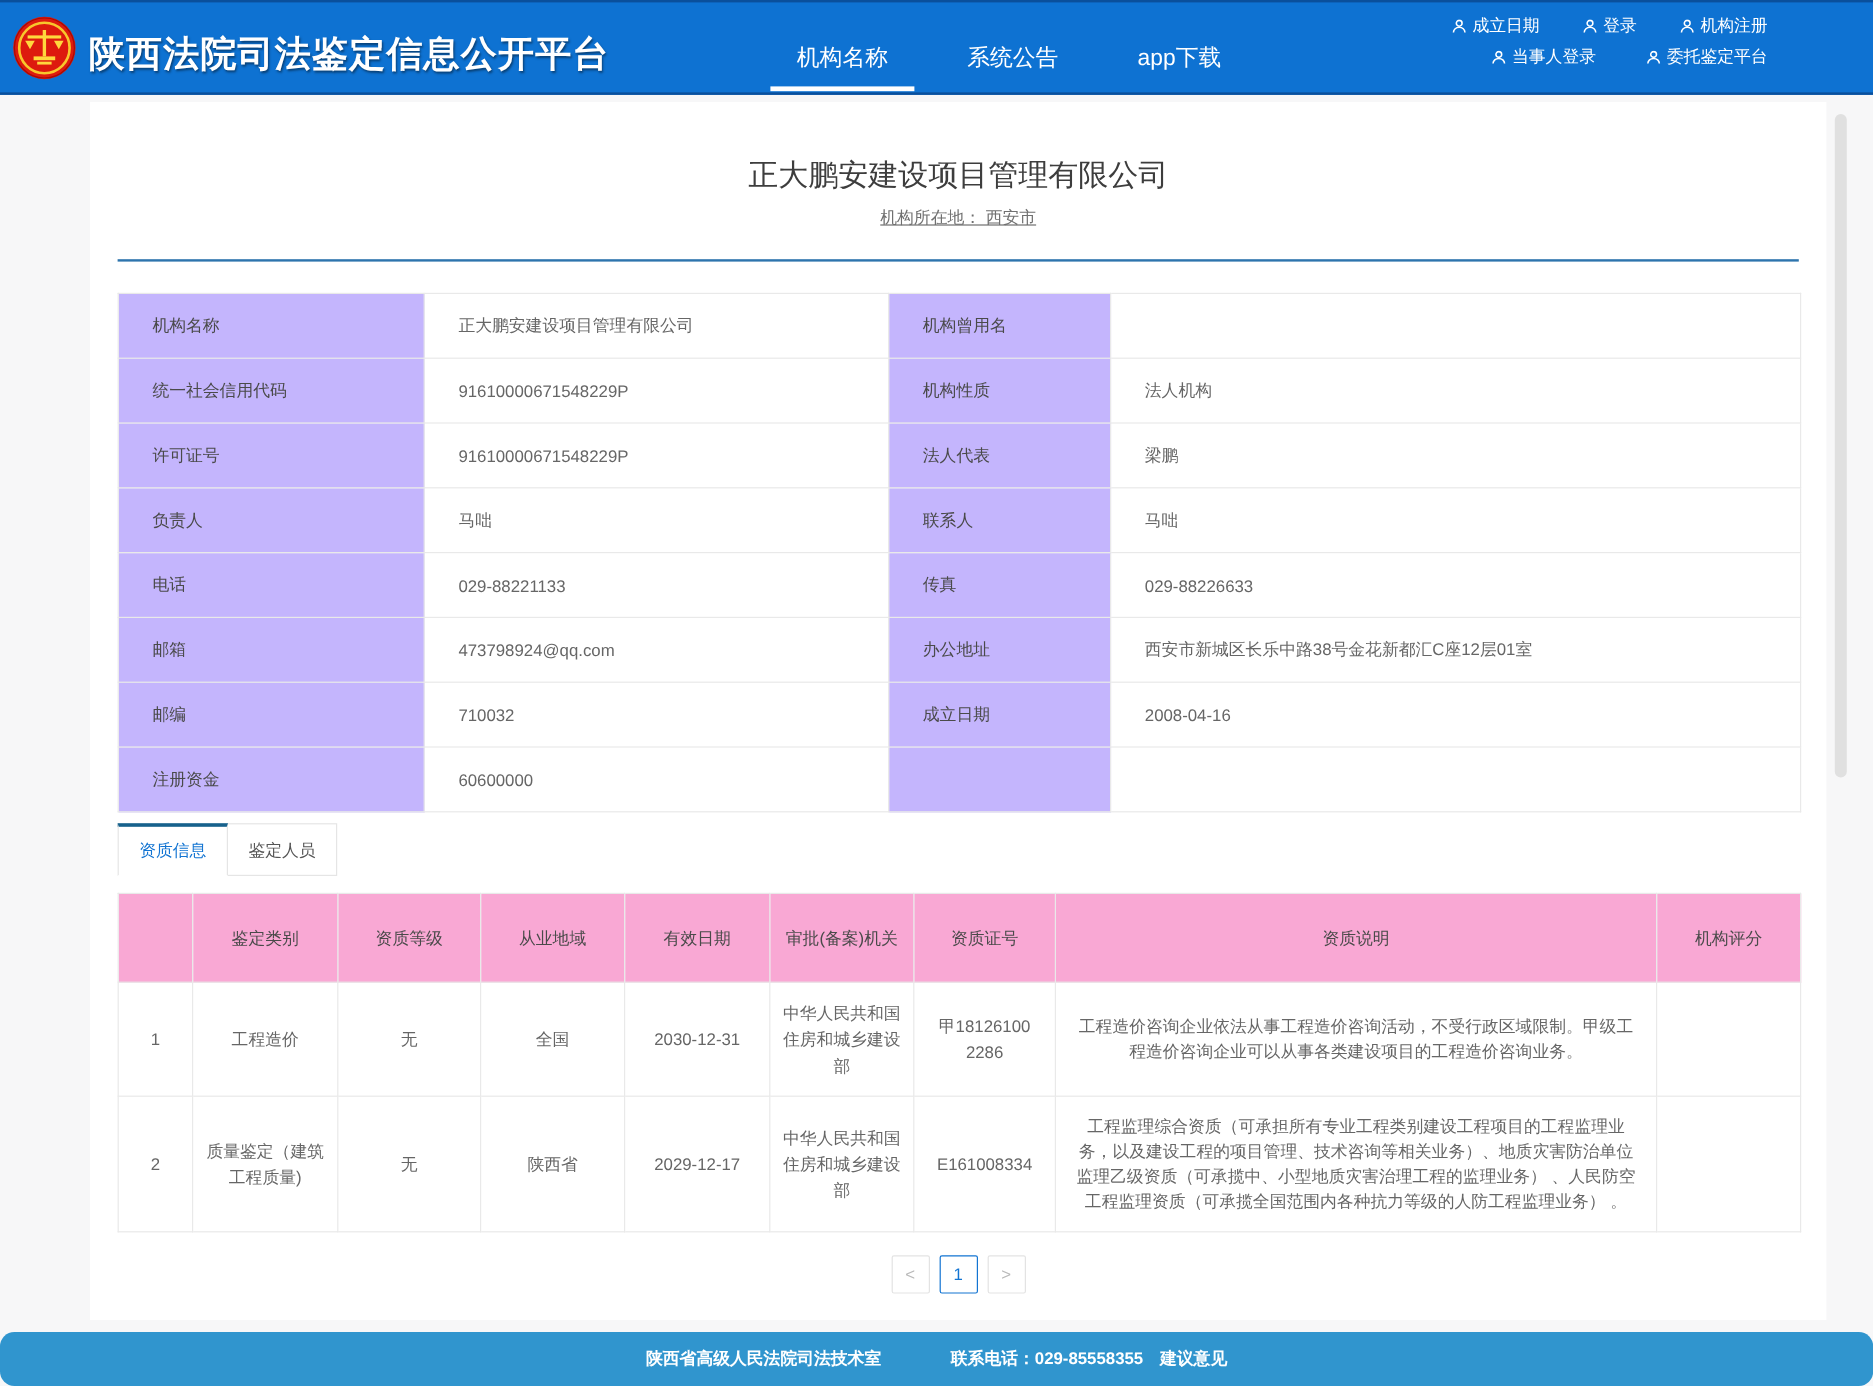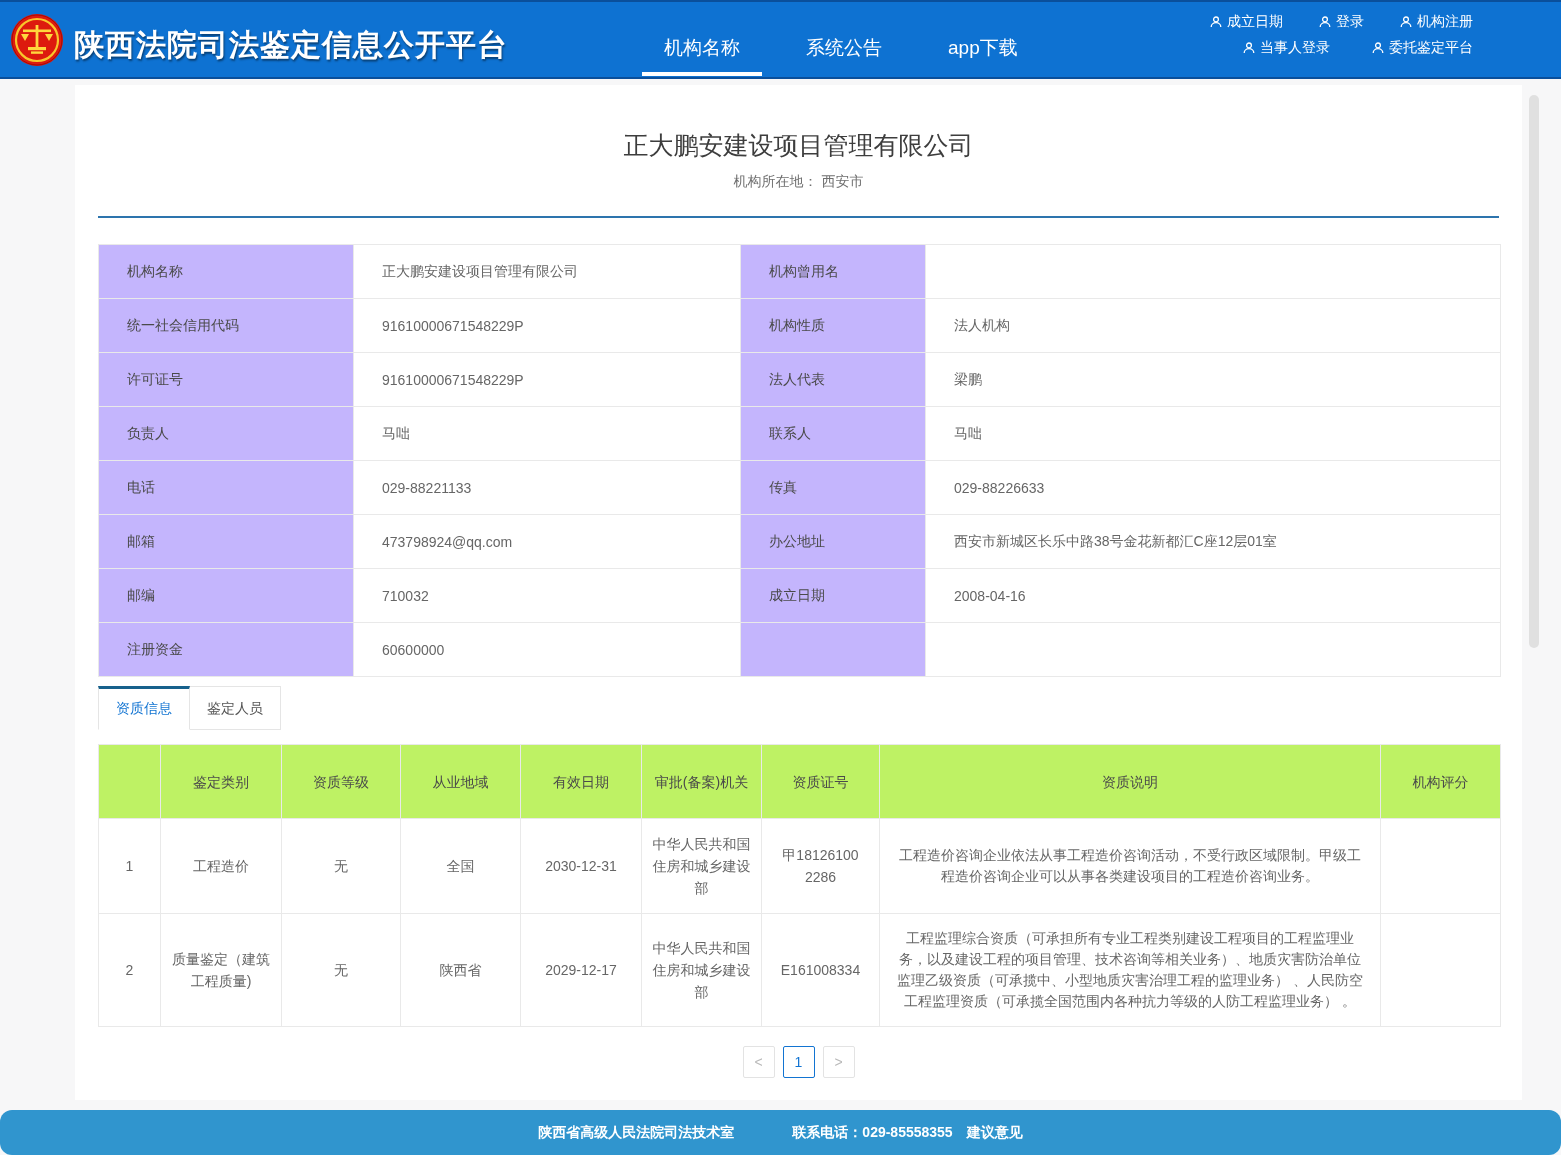--- a/index.html
+++ b/index.html
@@ -30,21 +30,21 @@
     height:4px; background:#ffffff;
   }
   .hlinks { position:absolute; display:flex; }
   .hlinks.row1 { top:11px; right:88px; gap:36px; }
   .hlinks.row2 { top:37px; right:88px; gap:42px; }
   .hlink { display:flex; align-items:center; gap:5px; color:#fff; font-size:14px; cursor:pointer; white-space:nowrap; }
   .hlink svg { display:block; }
   
   .card { position:absolute; left:75px; top:85px; width:1447px; height:1015px; background:#ffffff; }
   .org-title { padding-top:44px; text-align:center; font-size:25px; font-weight:400; color:#3d3d3d; }
-  .org-sub { margin-top:11px; text-align:center; font-size:14px; color:#707070; }
+  .org-sub { margin-top:11px; text-align:center; font-size:14px; color:#707070;text-decoration:underline; }
   .hr-blue { margin:25px 23px 0 23px; height:2px; background:#2d74ad; }
   
   table.info {
     margin:26px 0 0 23px; width:1402px; border-collapse:collapse; table-layout:fixed;
     font-size:14px;
   }
   table.info td { border:1px solid #e9e9e9; height:54px; padding-left:28px; }
   table.info td.lbl { background:#c4b5fd; color:#4a4a4a; }
   table.info td.val { background:#fff; color:#666; }
   
@@ -56,21 +56,21 @@
   .tab.active {
     color:#1274d2; border-top:3px solid #17618c; border-bottom:1px solid #ffffff;
     line-height:39px; margin-right:-1px; position:relative; z-index:2;
   }
   
   table.qual {
     margin:14px 0 0 23px; width:1402px; border-collapse:collapse; table-layout:fixed;
     font-size:14px;
   }
   table.qual th {
-    border:1px solid #e9e9e9; background:#bef264; color:#4a4a4a; font-weight:normal;
+    border:1px solid #e9e9e9; background:#f9a8d4; color:#4a4a4a; font-weight:normal;
     height:74px; text-align:center; padding:0 10px; line-height:22px;
   }
   table.qual td {
     border:1px solid #e9e9e9; color:#666; text-align:center;
     padding:14px 10px; line-height:22px; background:#fff;
   }
   table.qual td.cert { word-break:break-all; padding:14px 18px; }
   table.qual td.desc { padding:14px 16px; line-height:21px; }
   
   .pagination { margin-top:19px; display:flex; justify-content:center; gap:8px; }

